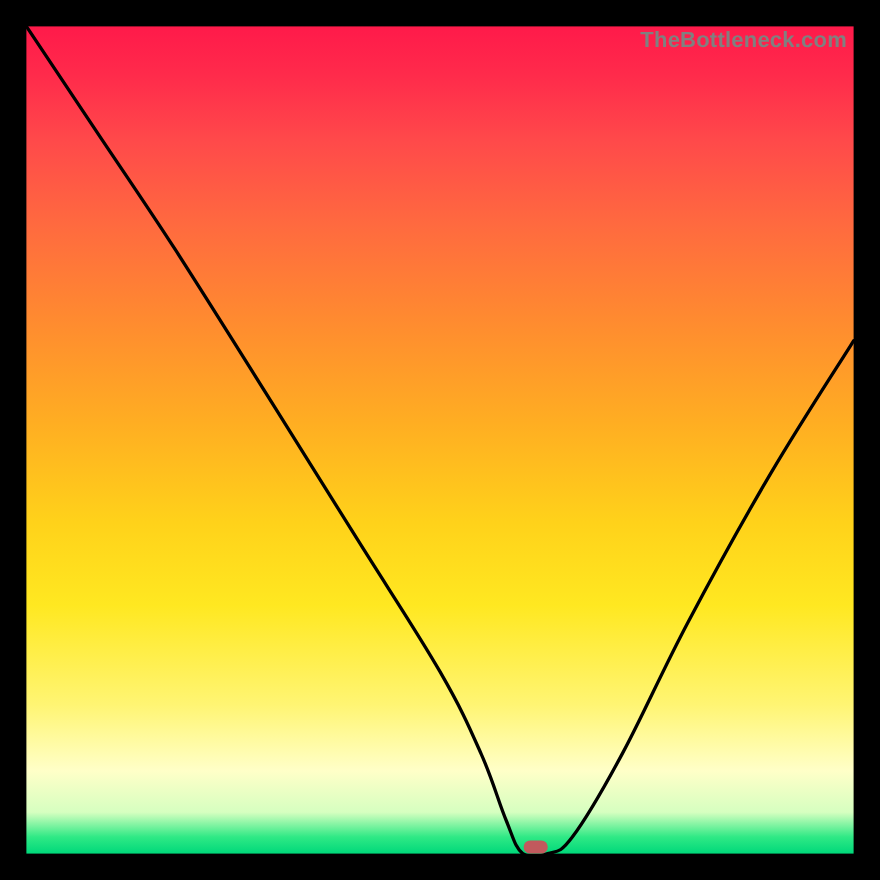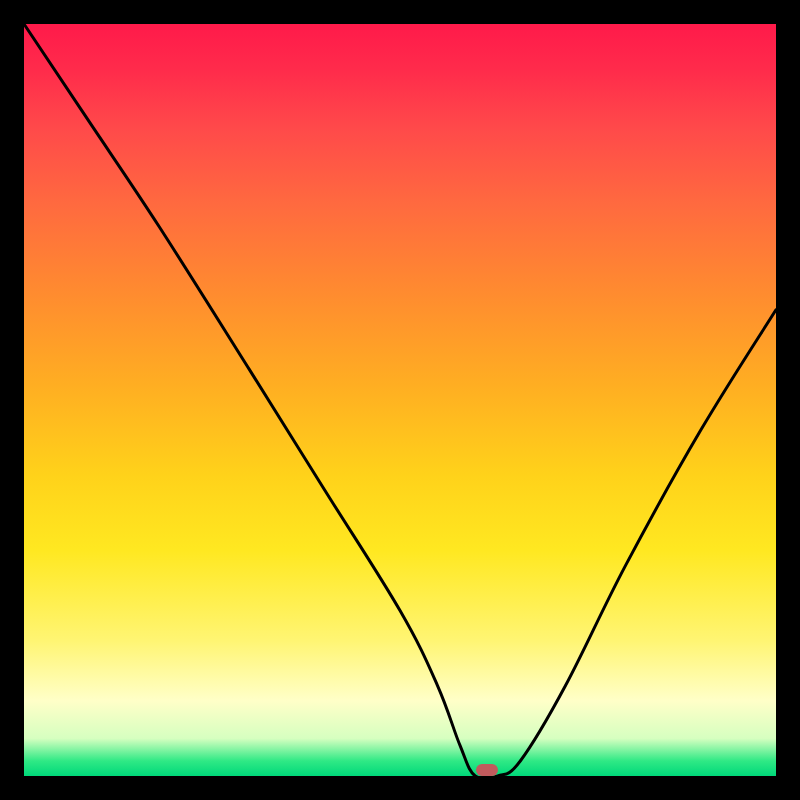--- a/index.html
+++ b/index.html
@@ -66,20 +66,21 @@
     background: #c15a5d;
     transform: translate(-50%, -50%);
     pointer-events: none;
   }
 </style>
 </head>
 <body>
 
 <div class="frame">
   <div class="plot-area">
+    <div class="watermark">TheBottleneck.com</div>
 
     <svg class="curve" viewBox="0 0 752 752" preserveAspectRatio="none">
       <path fill="none" stroke="#000" stroke-width="3" stroke-linecap="round" stroke-linejoin="round" d="M 0.0 0.0 C 10.8 16.2, 35.8 53.7, 60.2 90.2 C 84.5 126.8, 105.6 157.0, 135.4 203.0 C 165.1 249.1, 195.8 298.5, 225.6 345.9 C 255.4 393.3, 273.7 422.9, 300.8 466.2 C 327.9 509.6, 355.7 551.4, 376.0 586.6 C 396.3 621.8, 402.8 637.4, 413.6 661.8 C 424.4 686.1, 429.4 705.7, 436.2 721.9 C 442.9 738.2, 444.4 746.6, 451.2 752.0 C 458.0 757.4, 465.6 754.7, 473.8 752.0 C 481.9 749.3, 484.1 753.2, 496.3 737.0 C 508.5 720.7, 522.5 697.0, 541.4 661.8 C 560.4 626.6, 577.2 587.5, 601.6 541.4 C 626.0 495.4, 649.7 452.1, 676.8 406.1 C 703.9 360.1, 738.5 307.4, 752.0 285.8"></path>
     </svg>
 
     <div class="marker" style="left:462.5px; top:746.0px; background:#c15a5d;"></div>
   </div>
 </div>
 
 </body></html>

